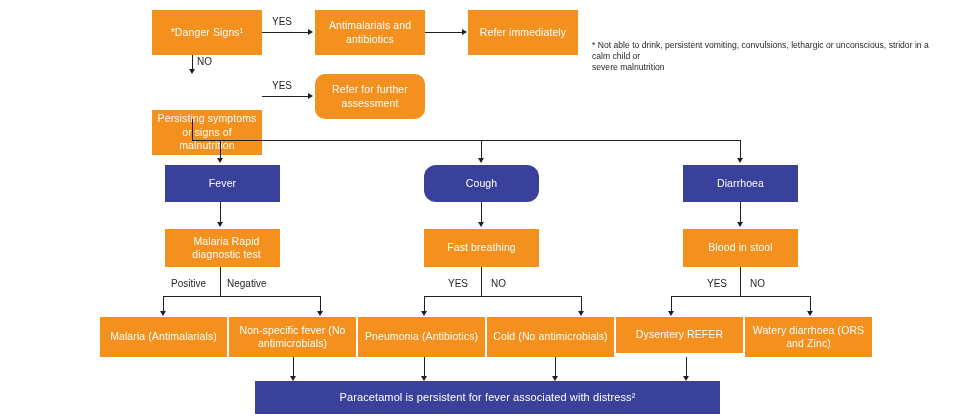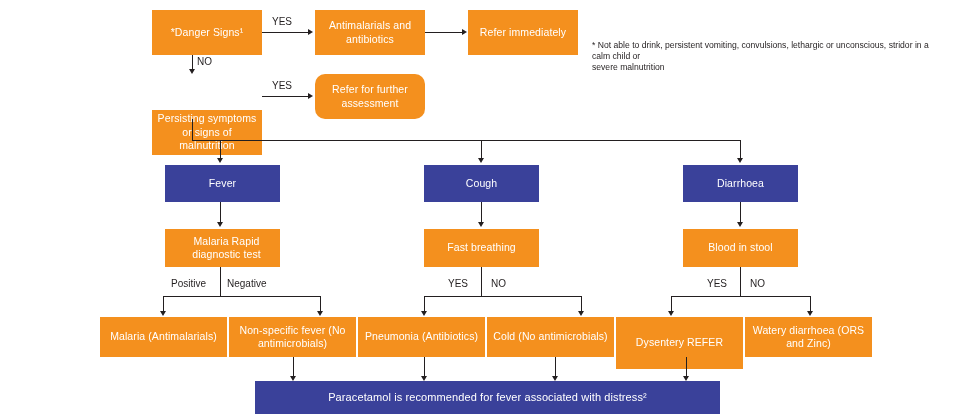--- a/index.html
+++ b/index.html
@@ -111,21 +111,21 @@
 
   <div class="vline" style="left:481px;top:140px;height:20px;"></div>
   <div class="arrow-d" style="left:477.5px;top:158px;"></div>
 
   <div class="vline" style="left:740px;top:140px;height:20px;"></div>
   <div class="arrow-d" style="left:736.5px;top:158px;"></div>
 
   <div class="box blue" style="left:165px;top:165px;width:115px;height:37px;align-items:center;">
     <span>Fever</span>
   </div>
-  <div class="box blue" style="left:424px;top:165px;width:115px;height:37px;">
+  <div class="box blue" style="left:424px;top:165px;width:115px;height:37px;border-radius:12px;">
     <span>Cough</span>
   </div>
   <div class="box blue" style="left:683px;top:165px;width:115px;height:37px;">
     <span>Diarrhoea</span>
   </div>
 
   <div class="vline" style="left:220px;top:202px;height:22px;"></div>
   <div class="arrow-d" style="left:216.5px;top:222px;"></div>
   <div class="vline" style="left:481px;top:202px;height:22px;"></div>
   <div class="arrow-d" style="left:477.5px;top:222px;"></div>
@@ -174,36 +174,36 @@
   </div>
   <div class="box orange" style="left:229px;top:317px;width:127px;height:40px;">
     <span>Non-specific fever (No antimicrobials)</span>
   </div>
   <div class="box orange" style="left:358px;top:317px;width:127px;height:40px;">
     <span>Pneumonia (Antibiotics)</span>
   </div>
   <div class="box orange" style="left:487px;top:317px;width:127px;height:40px;">
     <span>Cold (No antimicrobials)</span>
   </div>
-  <div class="box orange" style="left:616px;top:317px;width:127px;height:52px;">
+  <div class="box orange" style="left:616px;top:317px;width:127px;height:36px;">
     <span>Dysentery REFER</span>
   </div>
   <div class="box orange" style="left:745px;top:317px;width:127px;height:40px;">
     <span>Watery diarrhoea (ORS and Zinc)</span>
   </div>
 
   <div class="vline" style="left:293px;top:357px;height:21px;"></div>
   <div class="arrow-d" style="left:289.5px;top:376px;"></div>
 
   <div class="vline" style="left:424px;top:357px;height:21px;"></div>
   <div class="arrow-d" style="left:420.5px;top:376px;"></div>
 
   <div class="vline" style="left:555px;top:357px;height:21px;"></div>
   <div class="arrow-d" style="left:551.5px;top:376px;"></div>
 
   <div class="vline" style="left:686px;top:357px;height:21px;"></div>
   <div class="arrow-d" style="left:682.5px;top:376px;"></div>
 
   <div class="box blue" style="left:255px;top:381px;width:465px;height:33px;font-size:11px;">
-    <span>Paracetamol is recommended for fever associated with distress²</span>
+    <span>Paracetamol is persistent for fever associated with distress²</span>
   </div>
 
 </div>
 
 </body></html>

